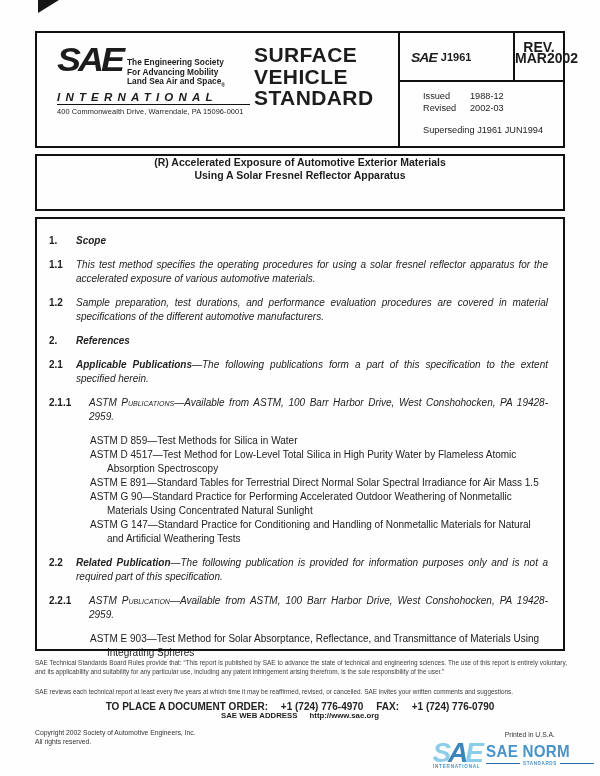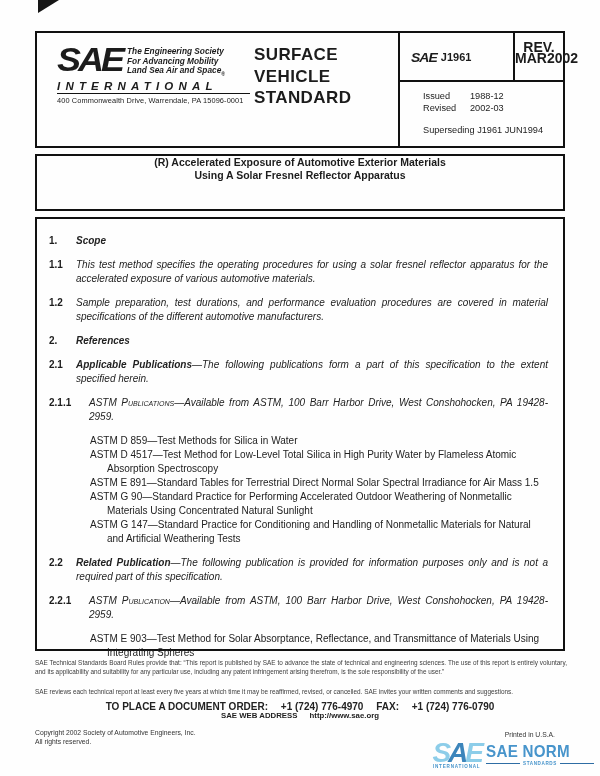--- a/index.html
+++ b/index.html
@@ -11,29 +11,29 @@
   .corner-fold { position:absolute; left:38px; top:0; width:0; height:0;
     border-top:13px solid #161616; border-right:21px solid transparent; }
 
   
   .box-header { position:absolute; left:35px; top:31px; width:530px; height:117px;
     border:2.5px solid #111; box-sizing:border-box; }
   .hdr-left { position:absolute; left:20px; top:13px; width:220px; }
   .logo-row { display:flex; align-items:flex-start; }
   .sae-big { font-size:36px; font-weight:900; font-style:italic; line-height:28px;
     letter-spacing:-3px; transform:scaleY(0.92); white-space:nowrap; }
-  .tagline { margin-left:5px; margin-top:1px; font-size:8.3px; font-style:italic;
+  .tagline { margin-left:5px; margin-top:12px; font-size:8.3px; 
     font-weight:bold; line-height:9.6px; white-space:nowrap; }
   .reg-mark { font-size:5px; vertical-align:sub; }
   .intl { font-size:11.5px; font-weight:bold; font-style:italic; letter-spacing:5.2px;
     margin-top:1px; white-space:nowrap; }
   .addr-rule { border-top:1.3px solid #111; width:193px; margin:1px 0 2px 0; }
   .addr { font-size:7.4px; letter-spacing:0.1px; white-space:nowrap; color:#222; }
 
-  .hdr-mid { position:absolute; left:217px; top:11px; font-size:17px; font-weight:bold;
+  .hdr-mid { position:absolute; left:217px; top:11px; font-size:21px; font-weight:bold;
     line-height:21.5px; letter-spacing:0.4px; }
 
   .hdr-right { position:absolute; right:0; top:0; bottom:0; width:165px;
     border-left:2.5px solid #111; box-sizing:border-box; }
   .code-row { height:49px; border-bottom:2.5px solid #111; box-sizing:border-box; display:flex; }
   .code-cell { flex:1; display:flex; align-items:center; padding-left:11px; }
   .code-sae { font-size:14px; font-weight:900; font-style:italic; letter-spacing:-1px;
     margin-right:4px; transform:scaleY(0.95); }
   .code-num { font-size:11px; font-weight:bold; }
   .rev-cell { width:50px; border-left:2.5px solid #111; box-sizing:border-box;

